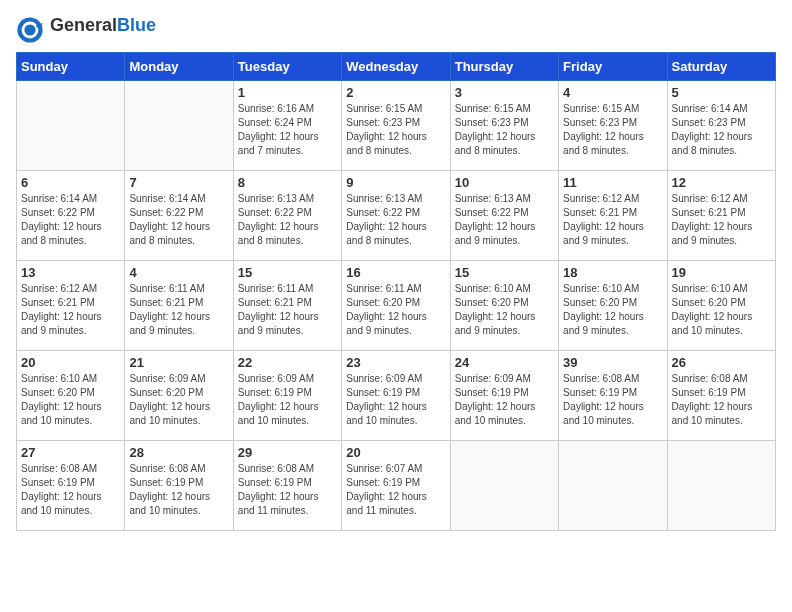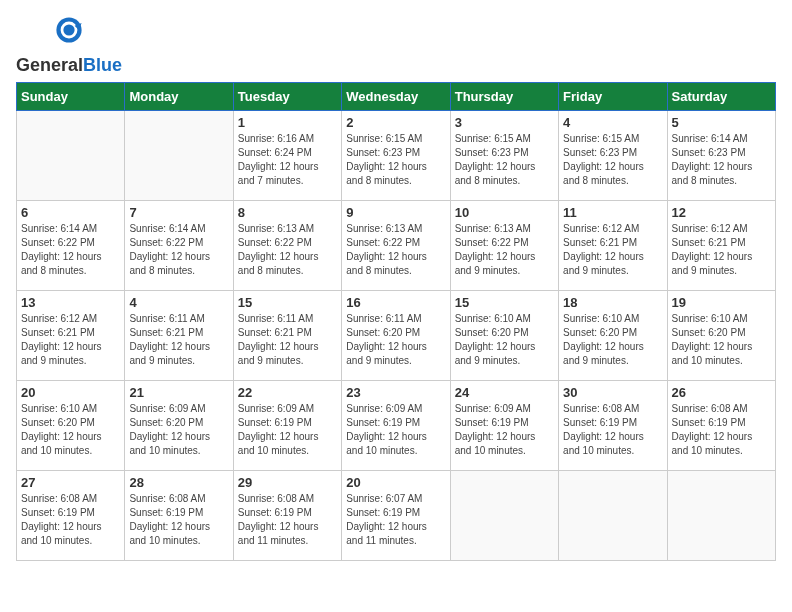--- a/index.html
+++ b/index.html
@@ -11,23 +11,21 @@
       padding: 16px;
     }
     .header-area {
       display: flex;
       justify-content: space-between;
       align-items: flex-start;
       margin-bottom: 8px;
     }
     .logo {
       display: flex;
-      align-items: center;
-      gap: 12px;
-      flex-direction: column;
+      gap: 6px;
     }
     .logo-text-general {
       font-size: 18px;
       font-weight: bold;
       color: #333;
     }
     .logo-text-blue {
       font-size: 18px;
       font-weight: bold;
       color: #1a6fc4;
@@ -47,21 +45,21 @@
     .location-title {
       font-size: 16px;
       color: #333;
     }
     .calendar {
       width: 100%;
       border-collapse: collapse;
       font-size: 11px;
     }
     .calendar th {
-      background-color: #15803d;
+      background-color: #1d4ed8;
       color: #fff;
       padding: 6px 4px;
       text-align: left;
       font-size: 13px;
       font-weight: bold;
       border: 1px solid #2a6dc9;
     }
     .calendar td {
       border: 1px solid #ccc;
       vertical-align: top;
@@ -269,21 +267,21 @@
 Sunset: 6:19 PM
 Daylight: 12 hours and 10 minutes.</div>
         </td>
         <td>
           <span class="day-number">24</span>
           <div class="day-detail" style="white-space: pre-line;">Sunrise: 6:09 AM
 Sunset: 6:19 PM
 Daylight: 12 hours and 10 minutes.</div>
         </td>
         <td>
-          <span class="day-number">30</span>
+          <span class="day-number">39</span>
           <div class="day-detail" style="white-space: pre-line;">Sunrise: 6:08 AM
 Sunset: 6:19 PM
 Daylight: 12 hours and 10 minutes.</div>
         </td>
         <td>
           <span class="day-number">26</span>
           <div class="day-detail" style="white-space: pre-line;">Sunrise: 6:08 AM
 Sunset: 6:19 PM
 Daylight: 12 hours and 10 minutes.</div>
         </td>

